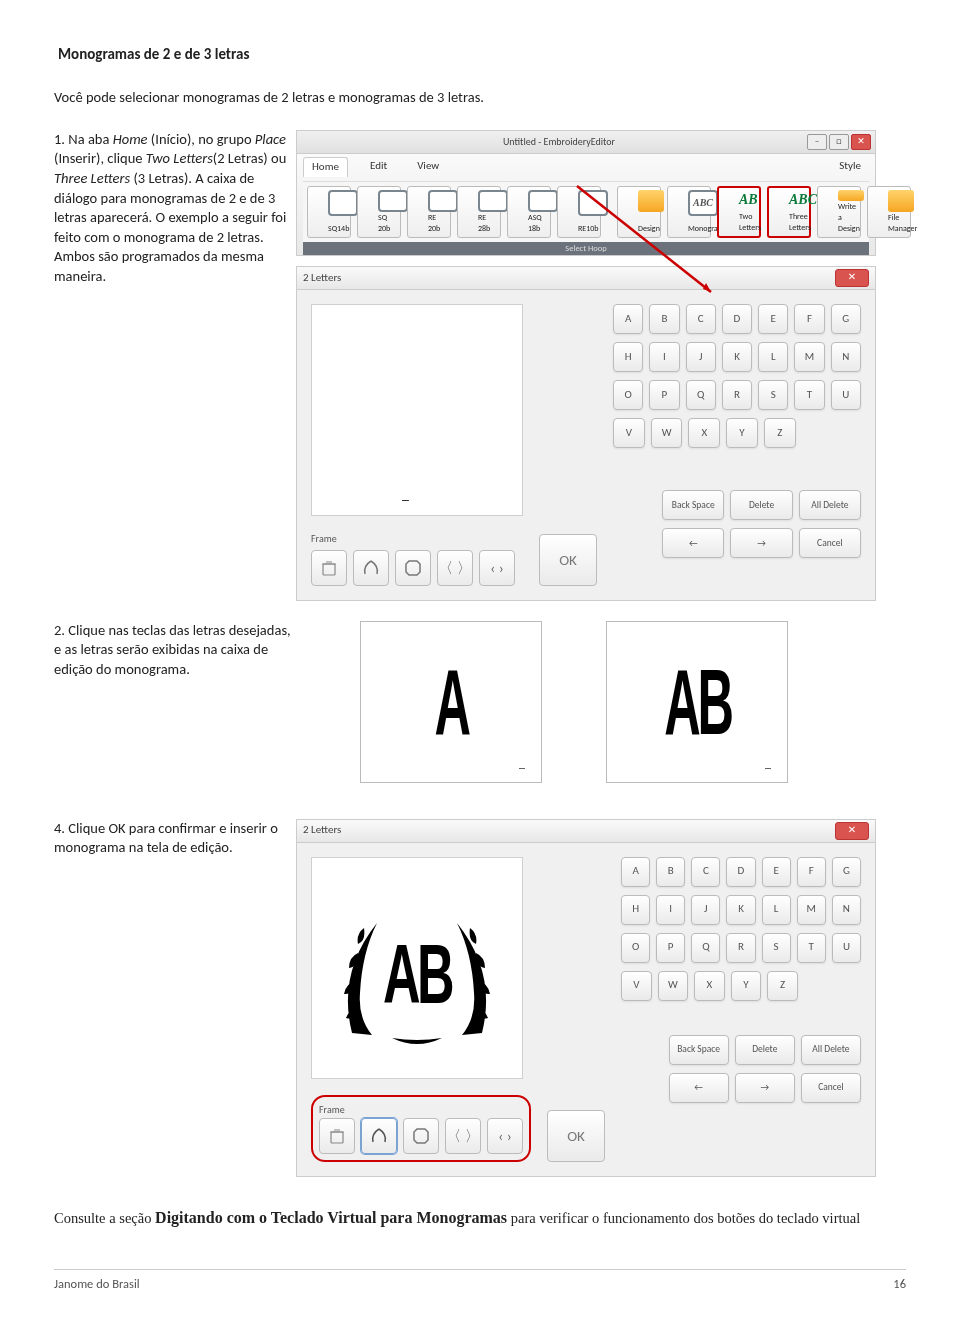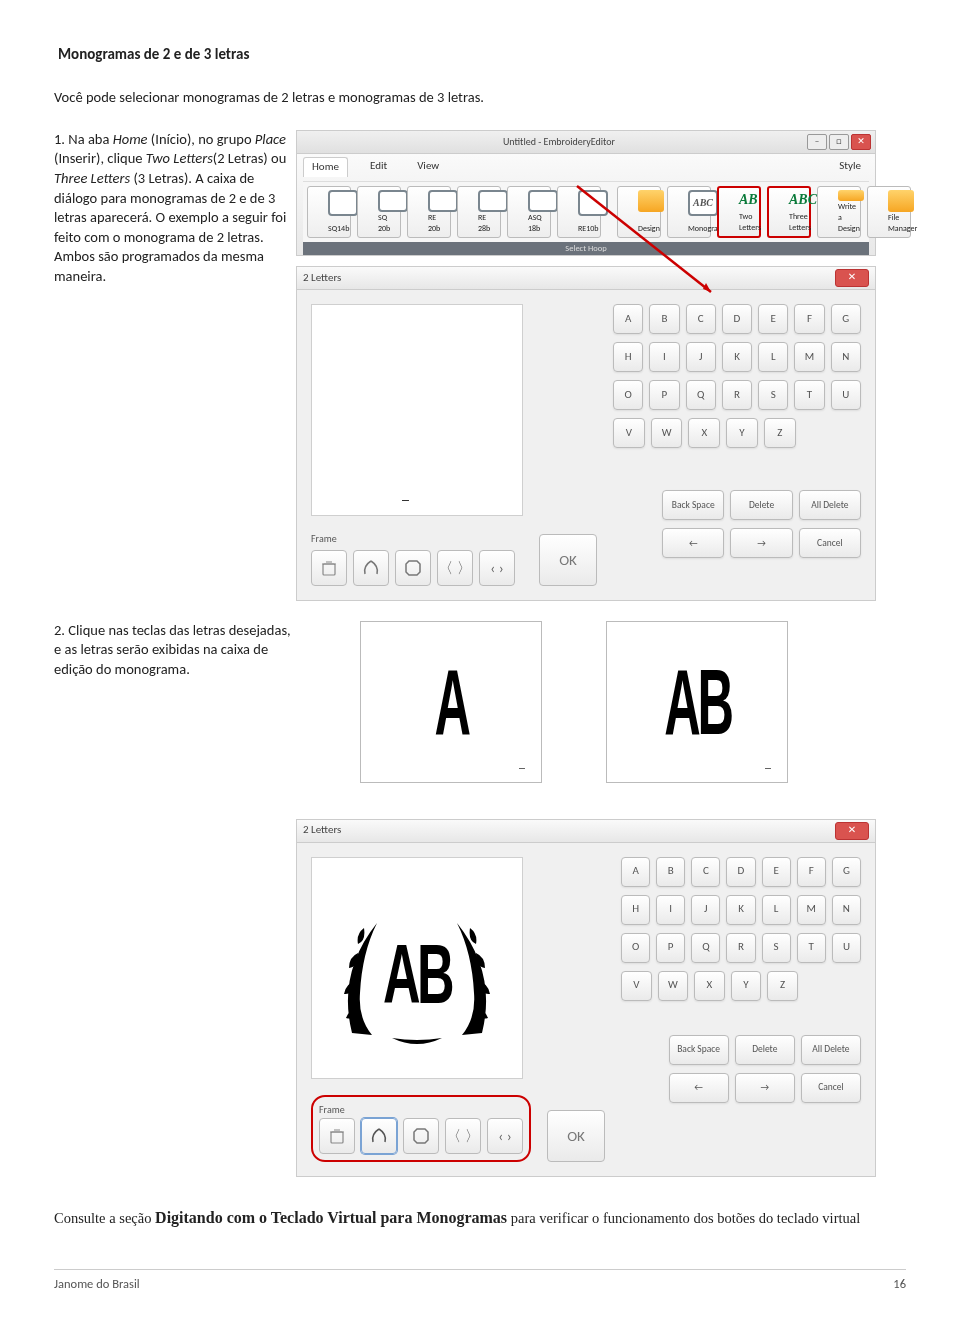--- a/index.html
+++ b/index.html
@@ -261,20 +261,24 @@
     <span class="pcursor">_</span>
   </div>
   <div class="preview">
     <span class="mono-letter">AB</span>
     <span class="pcursor">_</span>
   </div>
 </div>
 
 <div class="row">
   <div style="width:242px; flex:0 0 242px;">
+    <div class="step-text" style="width:auto;">
+      <span class="step-num">4.</span>
+      <span>Clique OK para confirmar e inserir o monograma na tela de edição.</span>
+    </div>
   </div>
 
   <div class="dlg2" style="margin-top:0;">
     <div class="dlg-title">
       <span>2 Letters</span>
       <div class="dlg-close">✕</div>
     </div>
     <div class="dlg-body">
       <div>
         <div class="dlg3-canvas">

